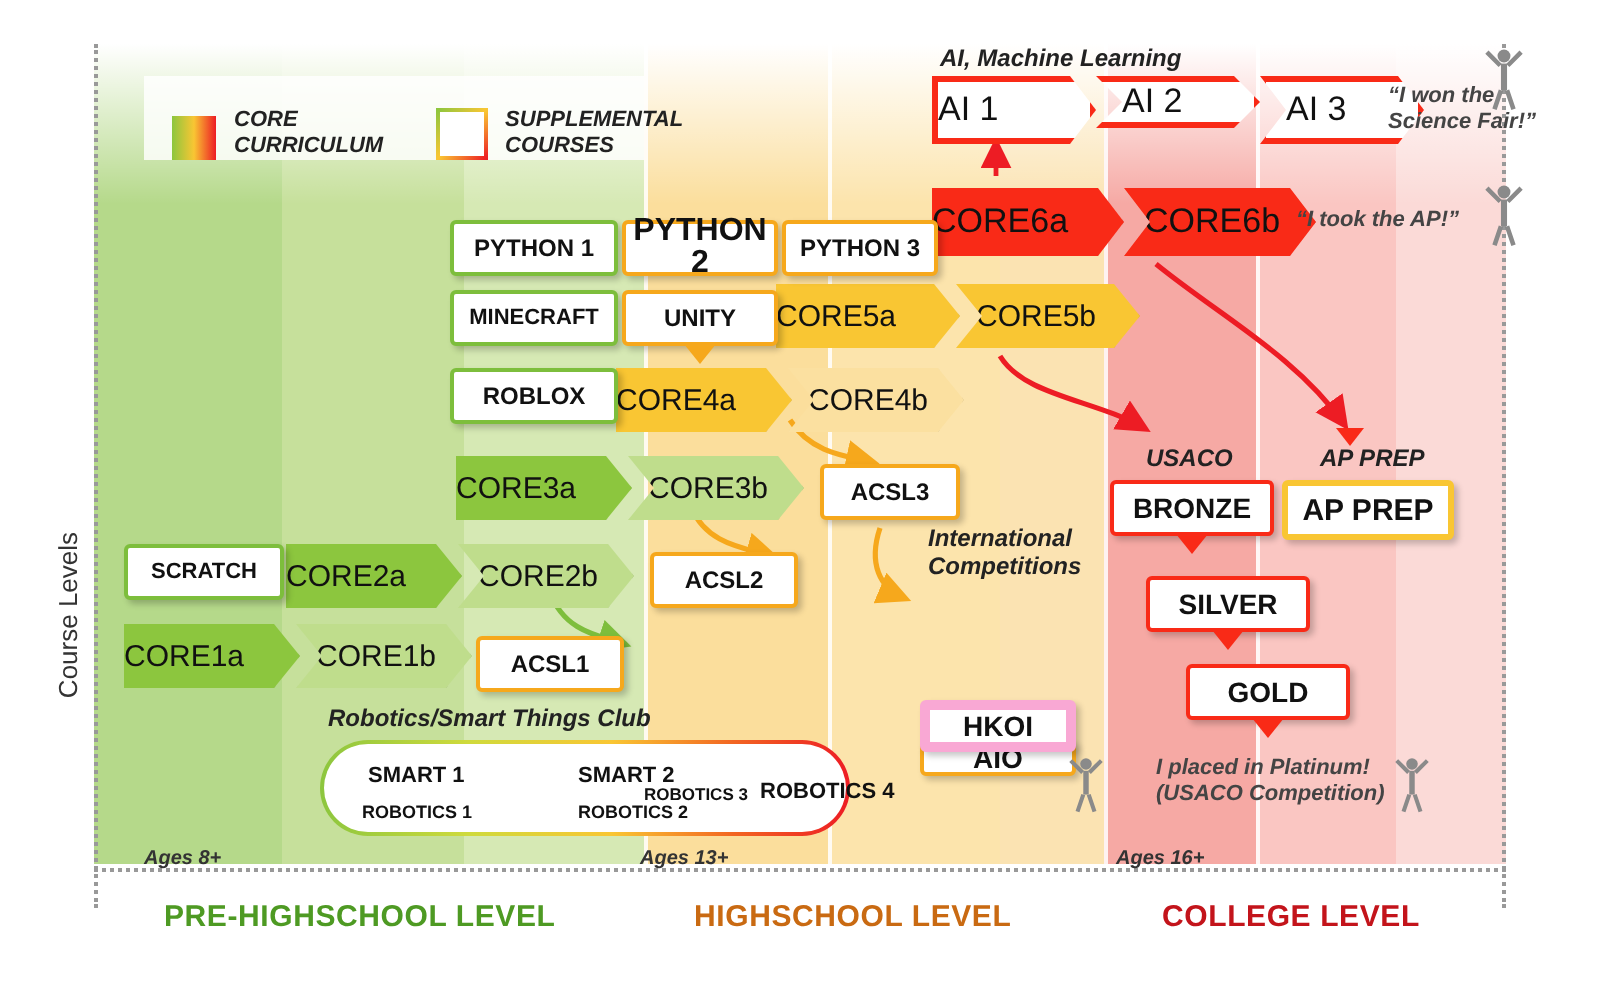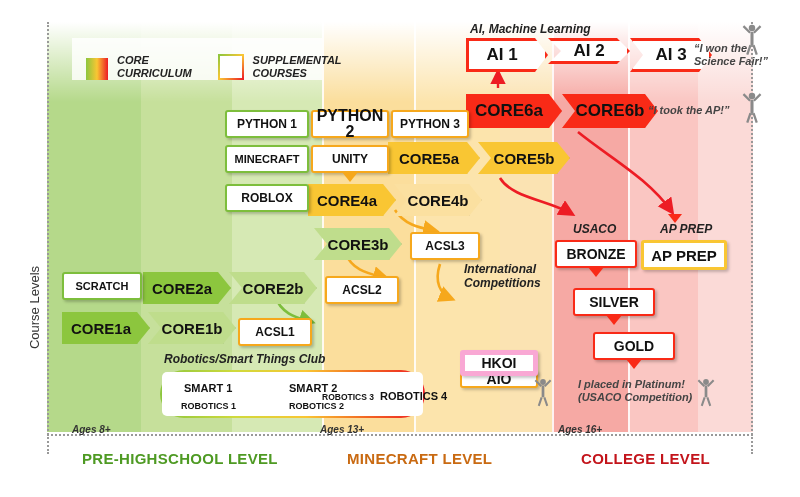--- a/index.html
+++ b/index.html
@@ -20,22 +20,22 @@
             border-top:2px dotted #999;}
 
   
   .node{position:absolute;box-sizing:border-box;display:flex;
         align-items:center;justify-content:center;
         font-weight:bold;color:#111;text-align:center;
         background:#fff;border-radius:3px;line-height:1;}
   .sh{box-shadow:2px 2px 3px rgba(0,0,0,.22);}
 
   
-  .chev{position:absolute;display:flex;align-items:center;justify-content:center;
-        font-weight:bold;color:#111;
+  .chev{position:absolute;display:flex;align-items:center;
+        font-weight:normal;color:#111;
         clip-path:polygon(0 0, calc(100% - 13px) 0, 100% 50%, calc(100% - 13px) 100%, 0 100%);
         padding-right:10px;box-sizing:border-box;}
   .chev.notch{clip-path:polygon(0 0, calc(100% - 13px) 0, 100% 50%, calc(100% - 13px) 100%,
               0 100%, 13px 50%);padding-left:10px;}
 
   .lbl{position:absolute;font-style:italic;font-weight:bold;color:#222;
        white-space:pre;line-height:1.18;}
   .lvl{position:absolute;font-weight:bold;letter-spacing:.3px;}
   .age{position:absolute;font-style:italic;font-weight:bold;font-size:10px;color:#333;}
   .quote{position:absolute;font-style:italic;font-weight:bold;color:#444;
@@ -49,21 +49,21 @@
   #legend{position:absolute;left:72px;top:38px;width:250px;height:42px;
           background:rgba(255,255,255,.82);display:flex;align-items:flex-end;}
   .lgsw{width:22px;height:22px;margin-left:14px;margin-right:9px;flex:none;}
   .lgtx{font-style:italic;font-weight:bold;font-size:11px;color:#222;
         line-height:1.2;white-space:pre;}
 
   
   #robopill{position:absolute;left:160px;top:370px;width:265px;height:48px;
             border-radius:24px;padding:2px;box-sizing:border-box;
             background:linear-gradient(90deg,#8CC63E 0%,#CFDA3C 28%,#F9C633 55%,#F26522 78%,#ED1C24 100%);}
-  #robopill>div{width:100%;height:100%;background:#fff;border-radius:5px;
+  #robopill>div{width:100%;height:100%;background:#fff;border-radius:22px;
                 position:relative;}
   .rtxt{position:absolute;font-weight:bold;color:#111;white-space:nowrap;}
 
   svg{position:absolute;left:0;top:0;width:800px;height:497px;
       pointer-events:none;overflow:visible;}
 </style>
 </head>
 <body>
 
 <div id="stage">
@@ -162,20 +162,23 @@
     <span>CORE5b</span>
   </div>
 
   <div class="chev sh" style="left:308px;top:184px;width:88px;height:32px;background:#F9C633;font-size:15px;">
     <span>CORE4a</span>
   </div>
   <div class="chev notch sh" style="left:394px;top:184px;width:88px;height:32px;background:#FBE0A0;font-size:15px;">
     <span>CORE4b</span>
   </div>
 
+  <div class="chev sh" style="left:228px;top:228px;width:88px;height:32px;background:#8CC63E;font-size:15px;">
+    <span>CORE3a</span>
+  </div>
   <div class="chev notch sh" style="left:314px;top:228px;width:88px;height:32px;background:#BFDD8C;font-size:15px;">
     <span>CORE3b</span>
   </div>
 
   <div class="chev sh" style="left:143px;top:272px;width:88px;height:32px;background:#8CC63E;font-size:15px;">
     <span>CORE2a</span>
   </div>
   <div class="chev notch sh" style="left:229px;top:272px;width:88px;height:32px;background:#BFDD8C;font-size:15px;">
     <span>CORE2b</span>
   </div>
@@ -307,16 +310,16 @@
         <path d="M-1.6,18 L-5,28 M1.6,18 L5,28" stroke="#8A8A8A" stroke-width="2.4" fill="none"></path>
       </g>
     </g>
   </svg>
 
   <div class="age" style="left:72px;top:424px;">Ages 8+</div>
   <div class="age" style="left:320px;top:424px;">Ages 13+</div>
   <div class="age" style="left:558px;top:424px;">Ages 16+</div>
 
   <div class="lvl" style="left:82px;top:450px;font-size:15px;color:#4E9A23;">PRE-HIGHSCHOOL LEVEL</div>
-  <div class="lvl" style="left:347px;top:450px;font-size:15px;color:#C96A12;">MINECRAFT LEVEL</div>
+  <div class="lvl" style="left:347px;top:450px;font-size:15px;color:#C96A12;">HIGHSCHOOL LEVEL</div>
   <div class="lvl" style="left:581px;top:450px;font-size:15px;color:#C3141B;">COLLEGE LEVEL</div>
 
 </div>
 
 </body></html>

